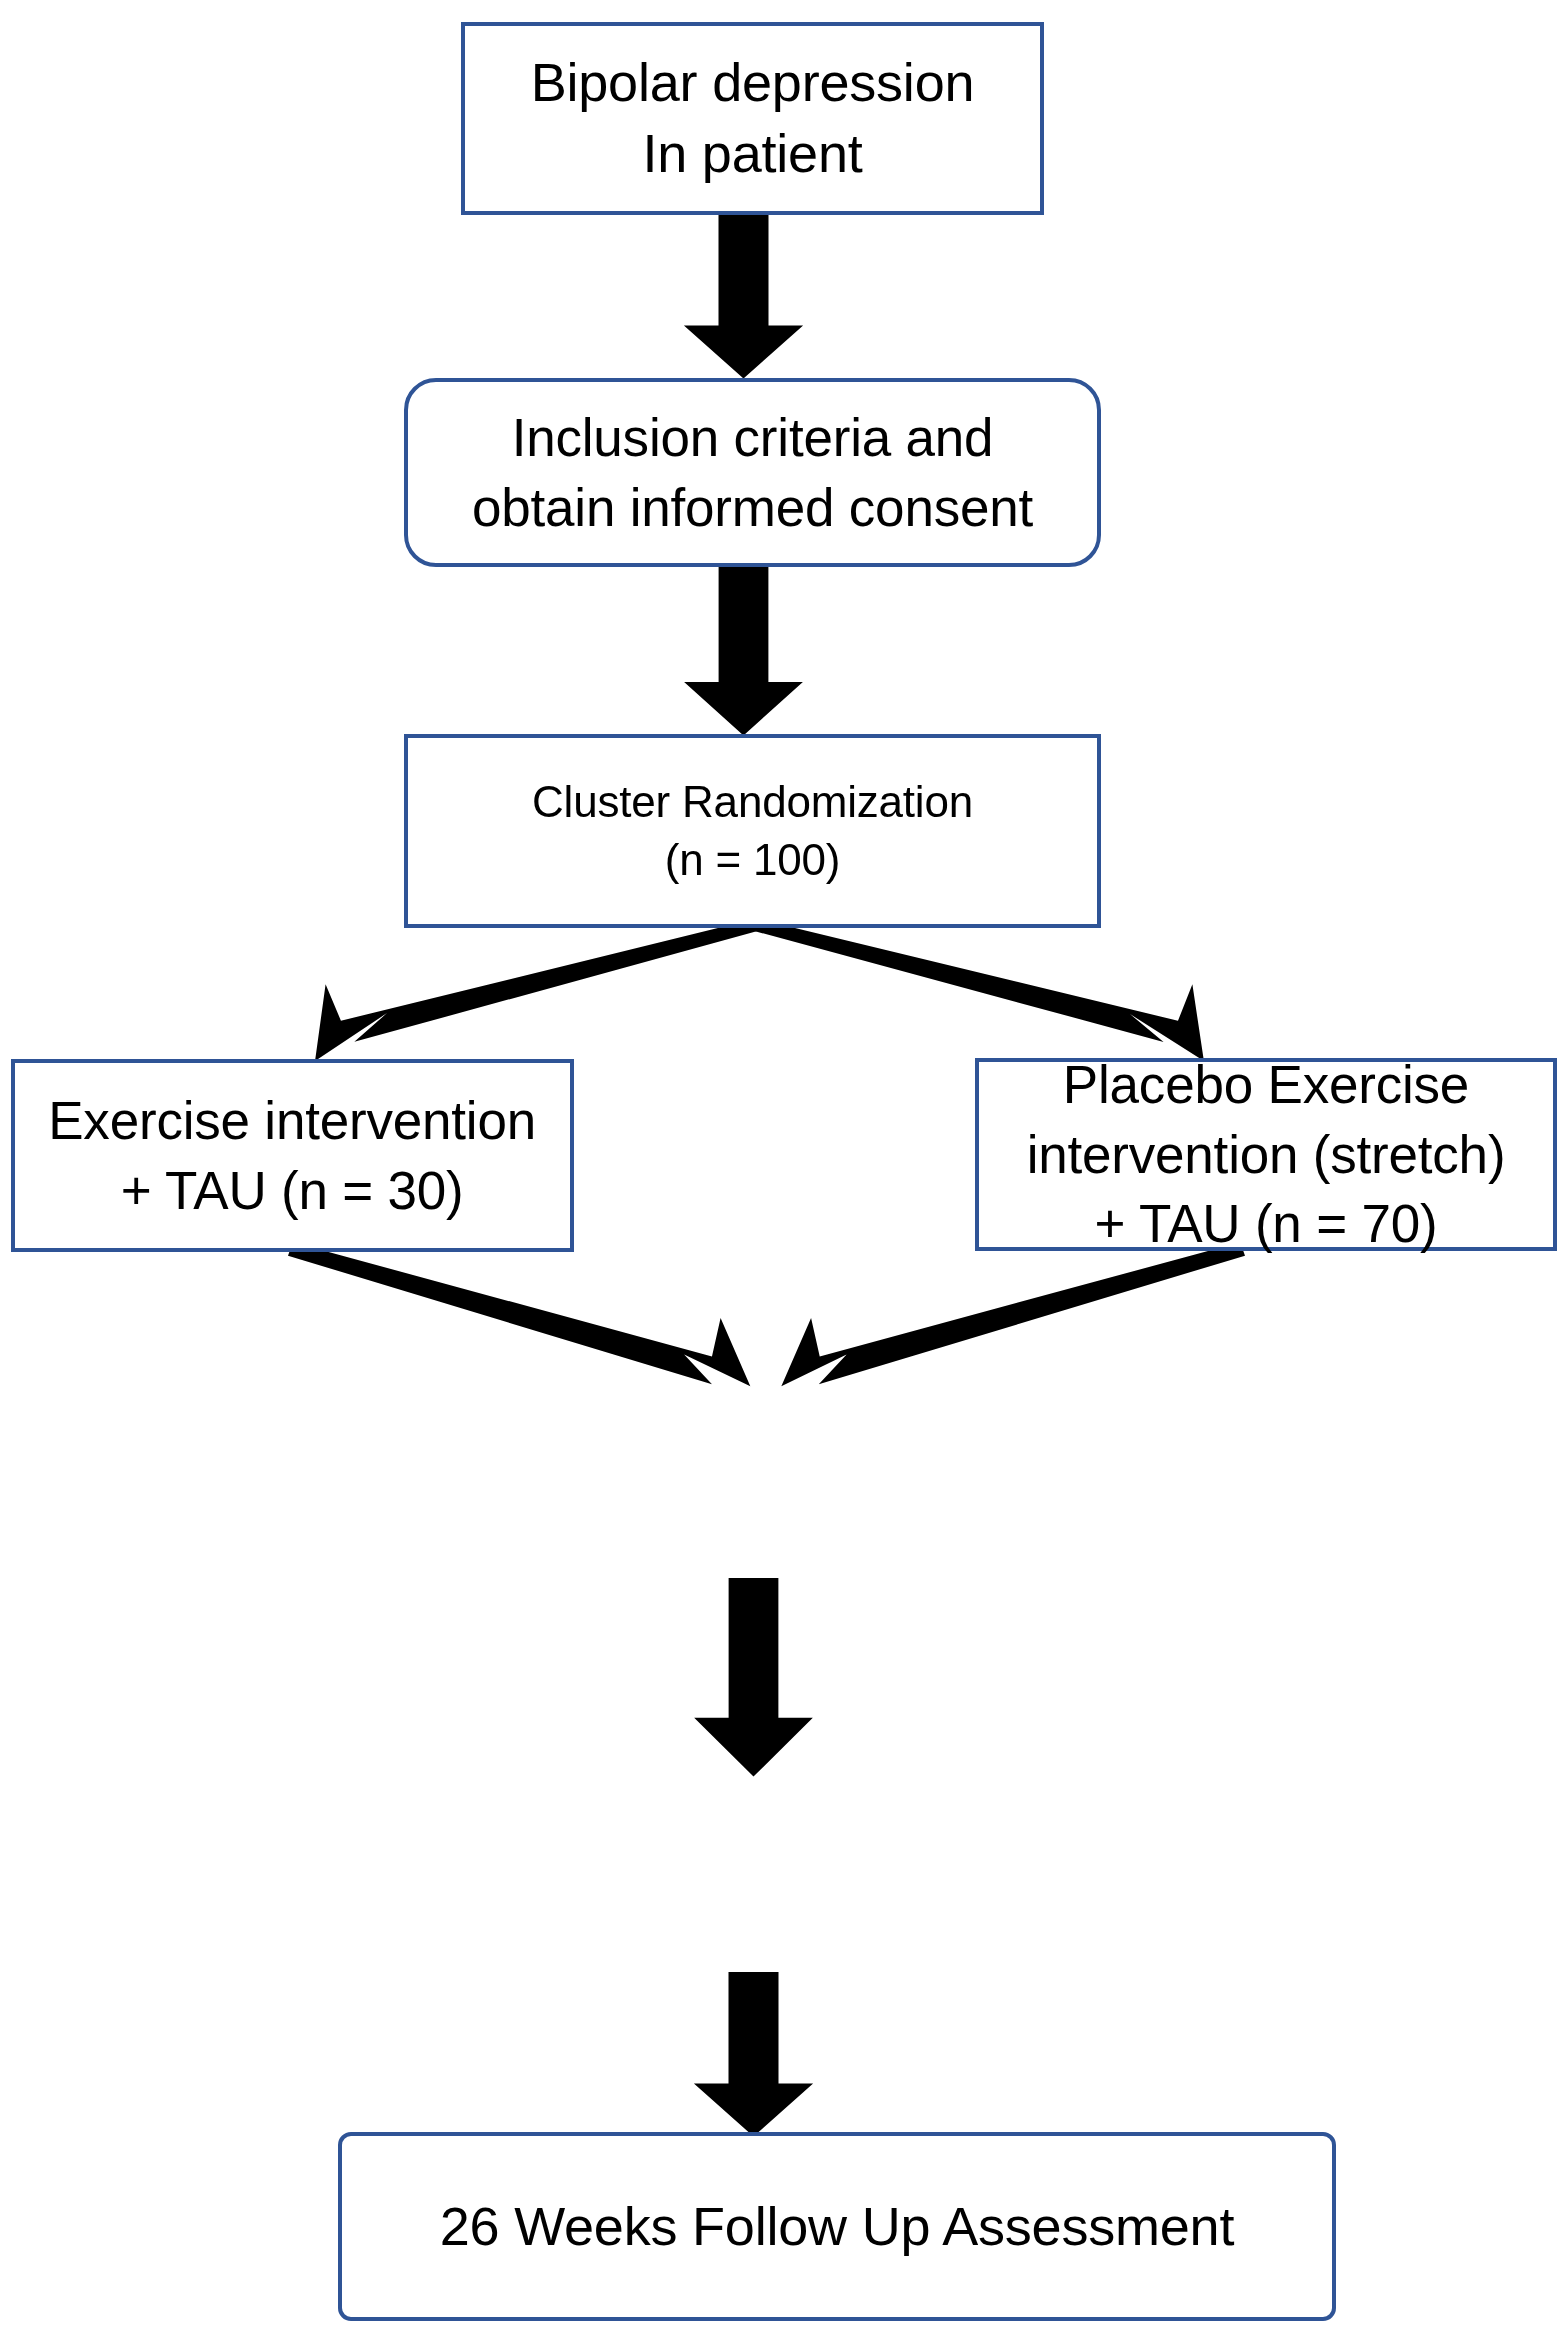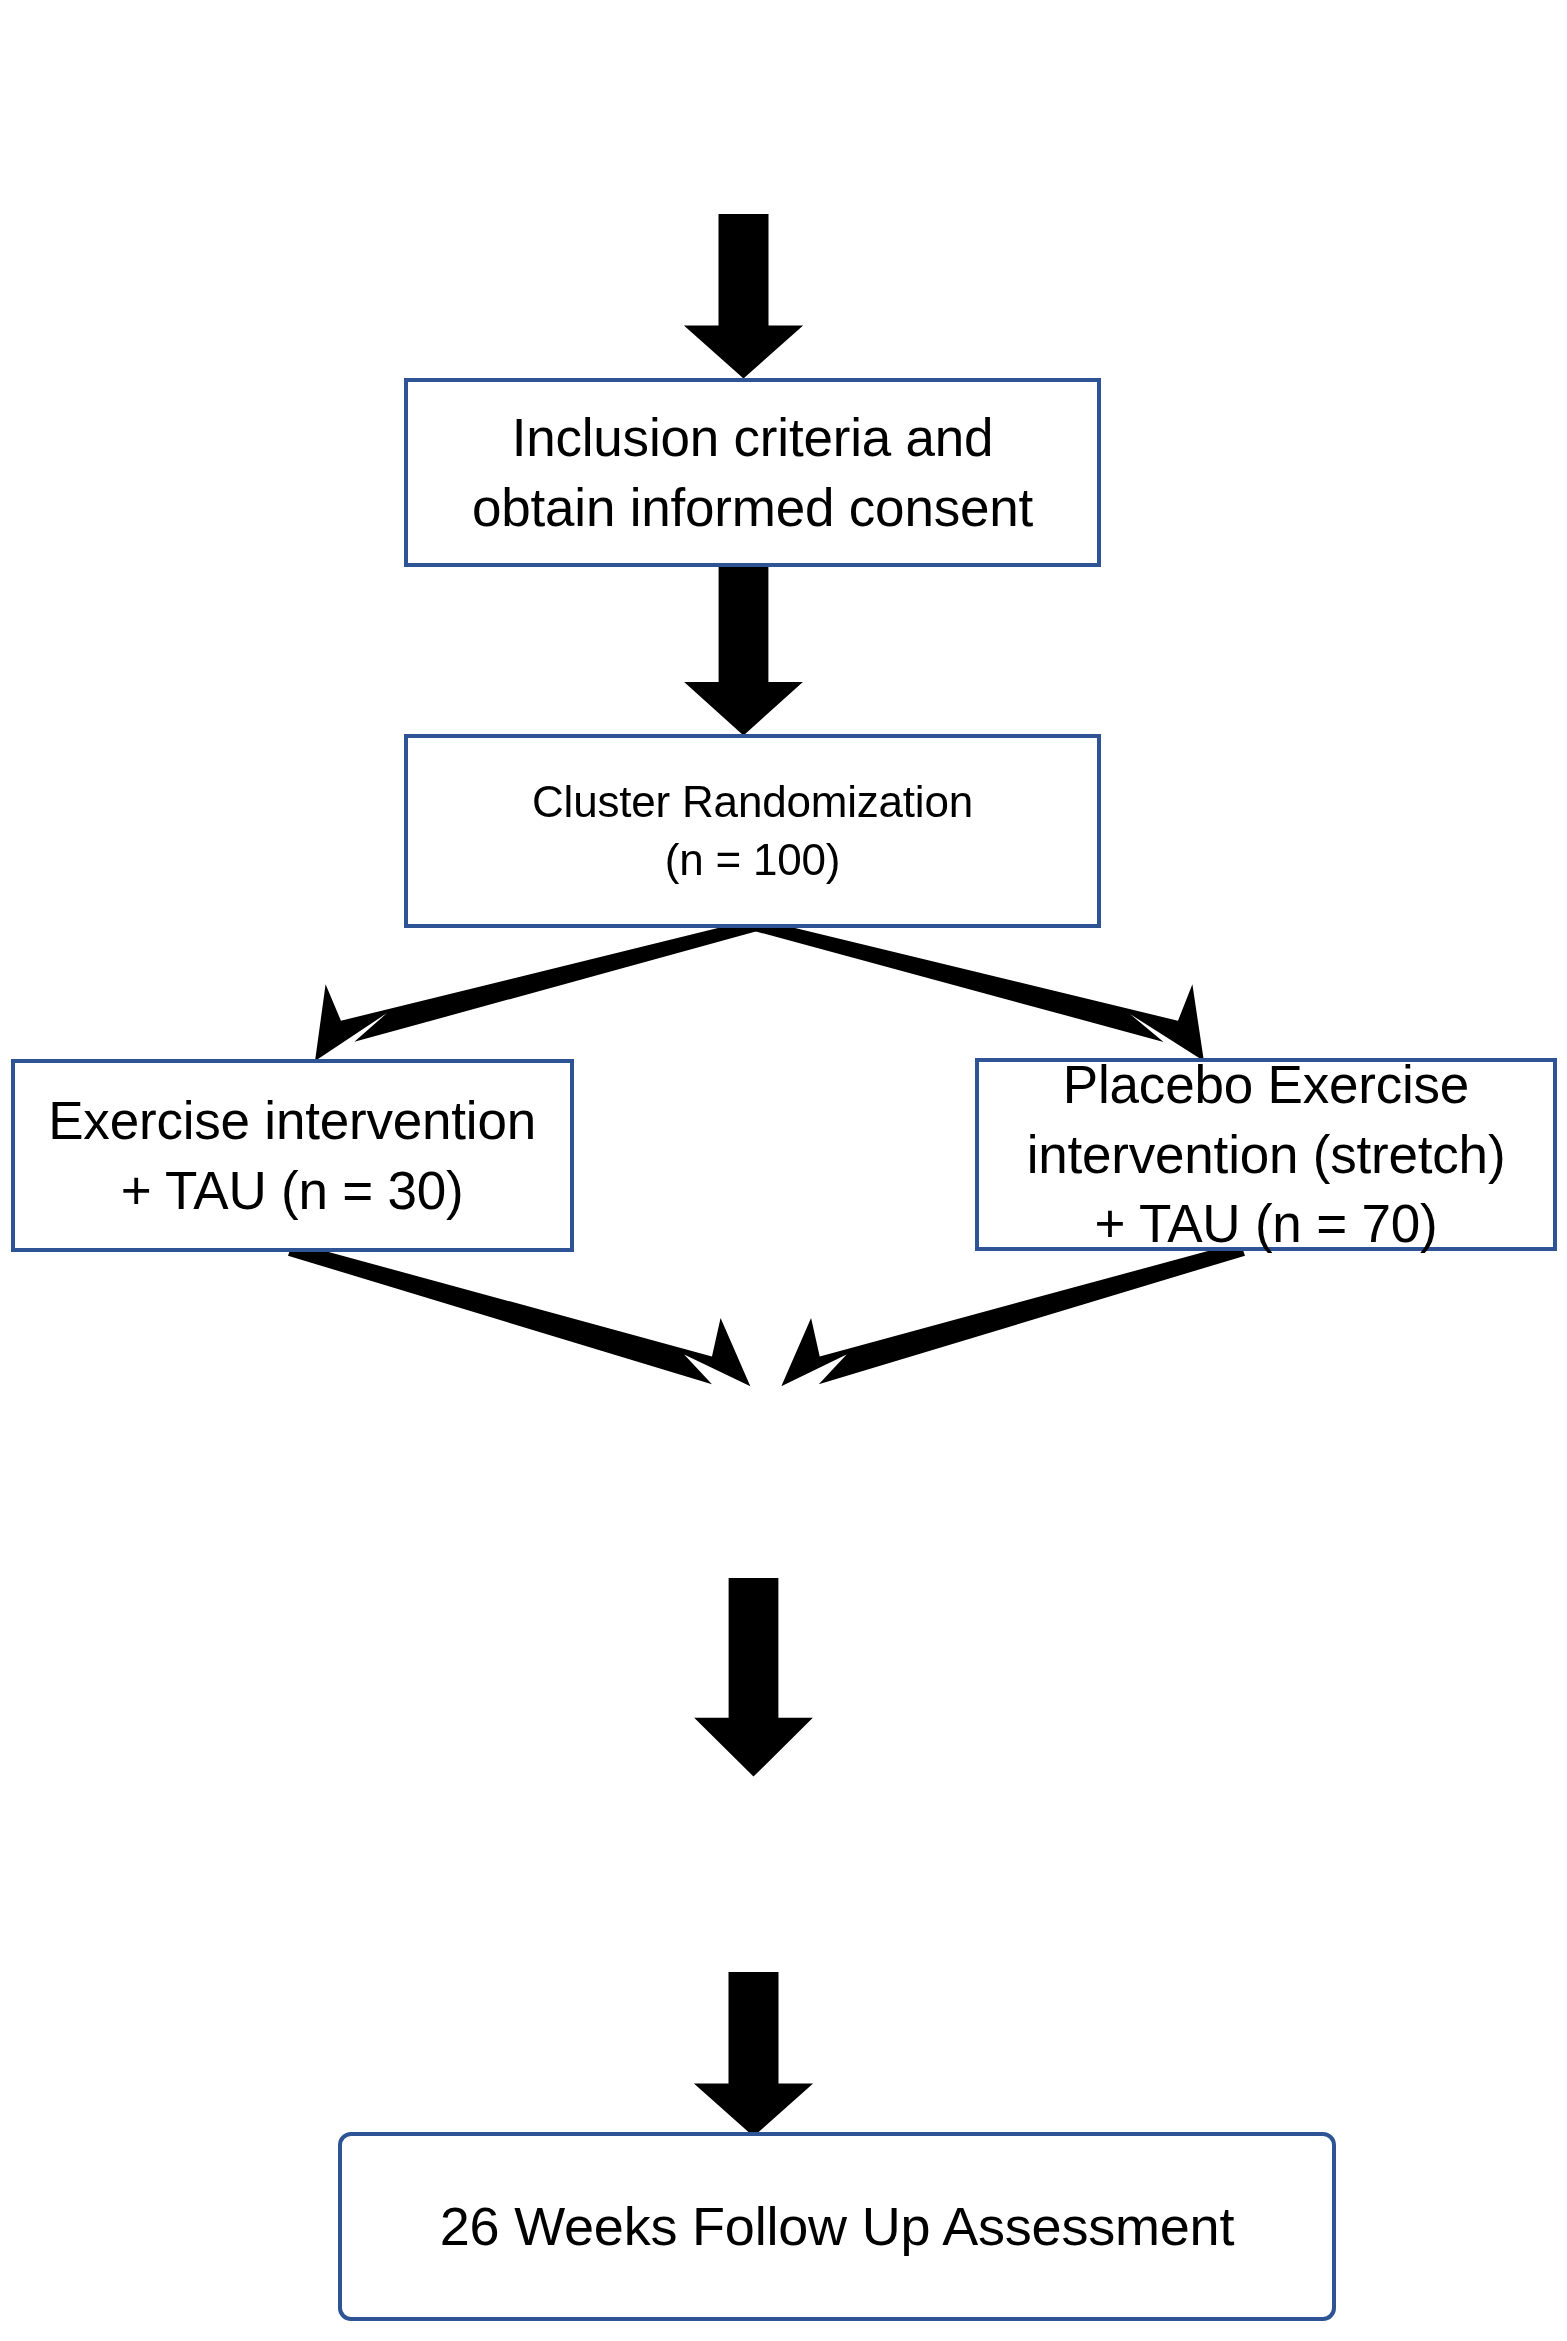--- a/index.html
+++ b/index.html
@@ -92,22 +92,26 @@
       <polygon points="78,0 182,0 182,292 254,292 130,415 6,292 78,292" fill="#000000"></polygon>
     </svg>
   </div>
 
   <div class="edge" style="left:691px; top:1972px; width:125px; height:166px;">
     <svg width="125" height="166" viewBox="0 0 260 345">
       <polygon points="78,0 182,0 182,232 254,232 130,342 6,232 78,232" fill="#000000"></polygon>
     </svg>
   </div>
 
+  <div class="node" style="left:461px; top:21.6px; width:583px; height:193px; font-size:54px;">
+    <span class="label">Bipolar depression
+In patient</span>
+  </div>
 
-  <div class="node" style="left:404px; top:378px; width:697px; height:189px; font-size:53px;">
+  <div class="node" style="left:404px; top:378px; width:697px; height:189px; font-size:53px;border-radius:32px;">
     <span class="label">Inclusion criteria and
 obtain informed consent</span>
   </div>
 
   <div class="node" style="left:404px; top:734px; width:697px; height:194px; font-size:44px;">
     <span class="label">Cluster Randomization
 (n = 100)</span>
   </div>
 
   <div class="node" style="left:10.6px; top:1059px; width:563px; height:193px; font-size:53px;">

